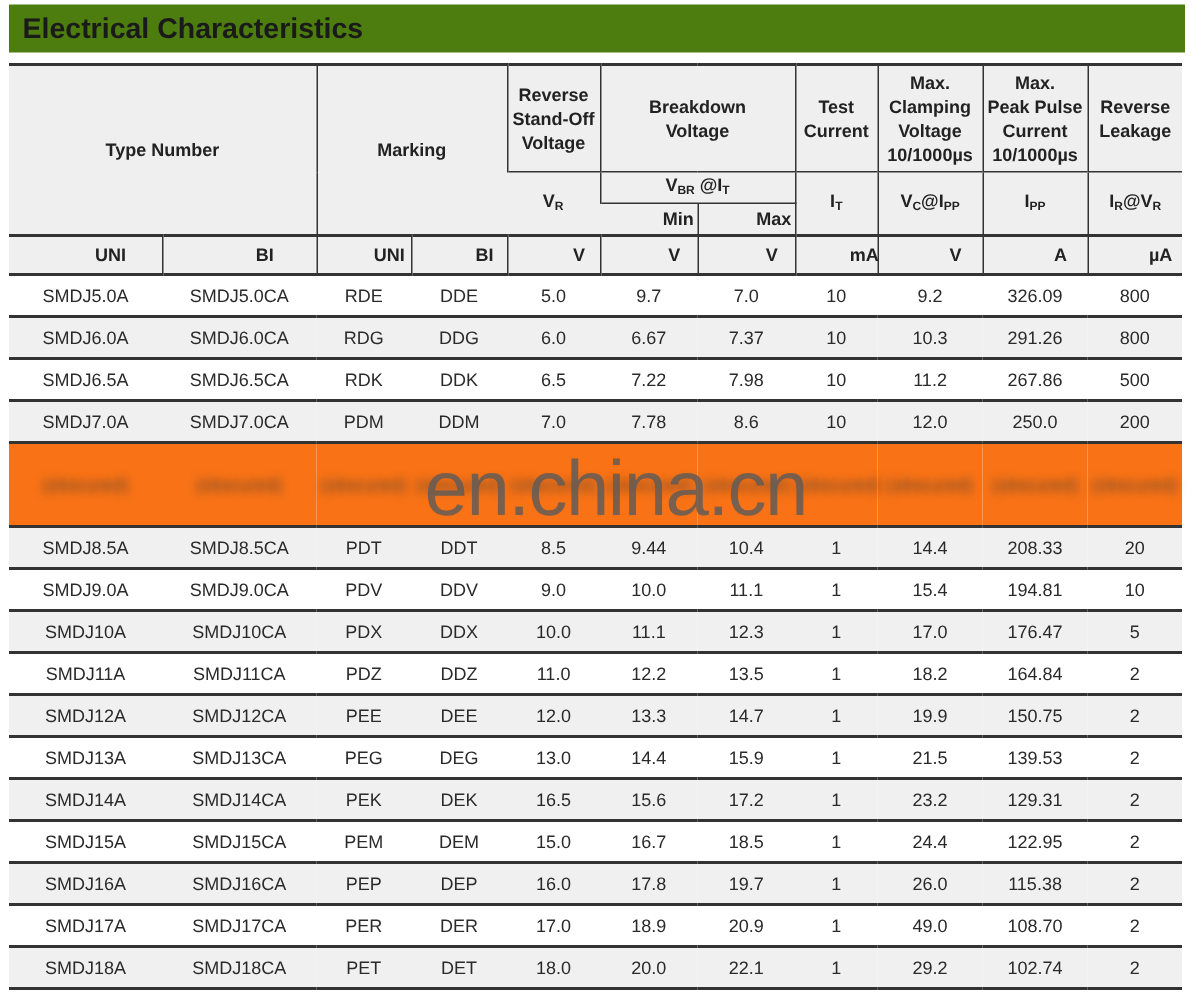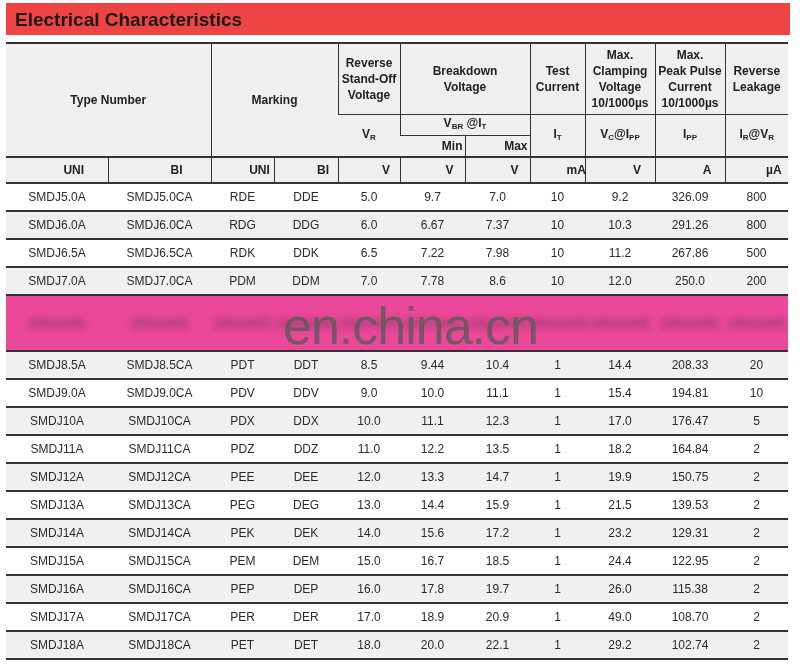--- a/index.html
+++ b/index.html
@@ -1,40 +1,40 @@
 <!DOCTYPE html>
 <html><head>
 <meta charset="utf-8">
 <style>
   html, body { margin: 0; padding: 0; background: #ffffff; }
   body { width: 800px; height: 665px; position: relative; overflow: hidden;
          font-family: "Liberation Sans", "DejaVu Sans", sans-serif; color: #222; }
   .title-bar { position: absolute; left: 6px; top: 3px; width: 784px; height: 32px;
-               background: #ef4444; }
+               background: #4d7c0f; }
   .title-bar h1 { margin: 0; padding: 6px 0 0 9px; font-size: 19px; font-weight: bold; color: #1a1a1a; }
   table { position: absolute; left: 6px; top: 42px; width: 782px; border-collapse: collapse;
           table-layout: fixed; font-size: 12px; }
   col.c1 { width: 102px; } col.c2 { width: 103px; } col.c3 { width: 63px; } col.c4 { width: 64px; }
   col.c5 { width: 62px; } col.c6 { width: 65px; } col.c7 { width: 65px; } col.c8 { width: 55px; }
   col.c9 { width: 70px; } col.c10 { width: 70px; } col.c11 { width: 63px; }
   thead th { background: #efefef; font-weight: bold; font-size: 12px; color: #222;
              border-left: 1.5px solid #333; text-align: center; vertical-align: middle;
              padding: 0 2px; line-height: 16px; }
   thead th:first-child, thead tr.units th:first-child { border-left: none; }
   thead tr.r1 th { border-top: 2px solid #333; }
   thead tr.r1 th.hdr { height: 70px; }
   thead tr.r2 th { border-top: 1.5px solid #333; height: 19px; }
   thead tr.r3 th { border-top: 1.5px solid #333; height: 20px; text-align: right; }
   thead tr.units th { border-top: 2px solid #333; border-bottom: 2px solid #333; height: 24px; padding-left: 36px; }
   sub { font-size: 8px; vertical-align: -2px; }
   tbody td { text-align: center; height: 26px; border-bottom: 2px solid #333;
              font-size: 12px; color: #2a2a2a; padding: 0; }
   tbody tr:nth-child(even) td { background: #f0f0f0; }
   tbody tr.obscured td { color: transparent; text-shadow: 0 0 6px rgba(60,60,60,0.8);
-                         background: #ec4899; border-bottom: 2px solid #333; height: 54px; }
+                         background: #f97316; border-bottom: 2px solid #333; height: 54px; }
   .watermark { position: absolute; left: 283px; top: 296px; font-size: 52px; color: rgba(90,90,90,0.8);
                letter-spacing: -1px; font-family: "Liberation Sans", sans-serif; pointer-events: none; }
 </style>
 </head>
 <body>
 
 <div class="title-bar">
   <h1>Electrical Characteristics</h1>
 </div>
 
@@ -254,21 +254,21 @@
         <td>1</td>
         <td>21.5</td>
         <td>139.53</td>
         <td>2</td>
       </tr>
       <tr>
         <td>SMDJ14A</td>
         <td>SMDJ14CA</td>
         <td>PEK</td>
         <td>DEK</td>
-        <td>14.0</td>
+        <td>16.5</td>
         <td>15.6</td>
         <td>17.2</td>
         <td>1</td>
         <td>23.2</td>
         <td>129.31</td>
         <td>2</td>
       </tr>
       <tr>
         <td>SMDJ15A</td>
         <td>SMDJ15CA</td>

